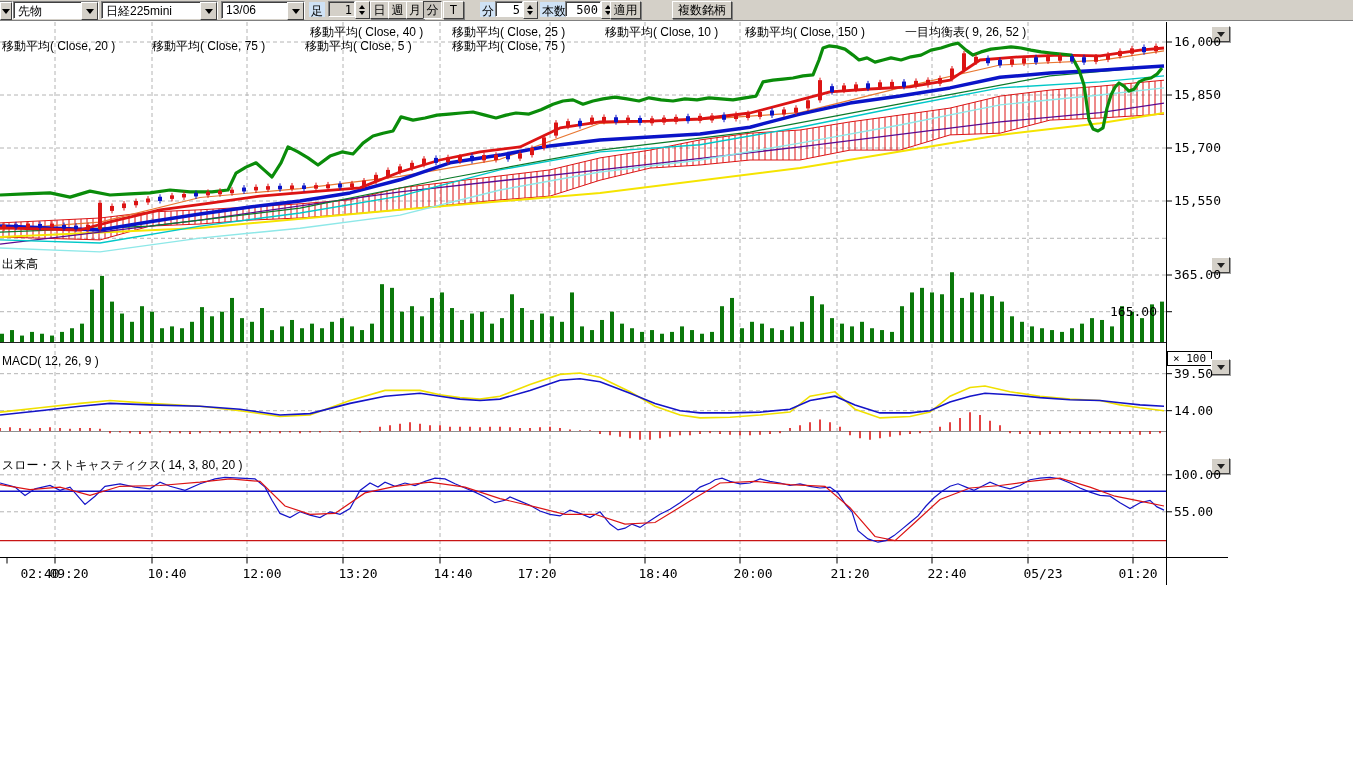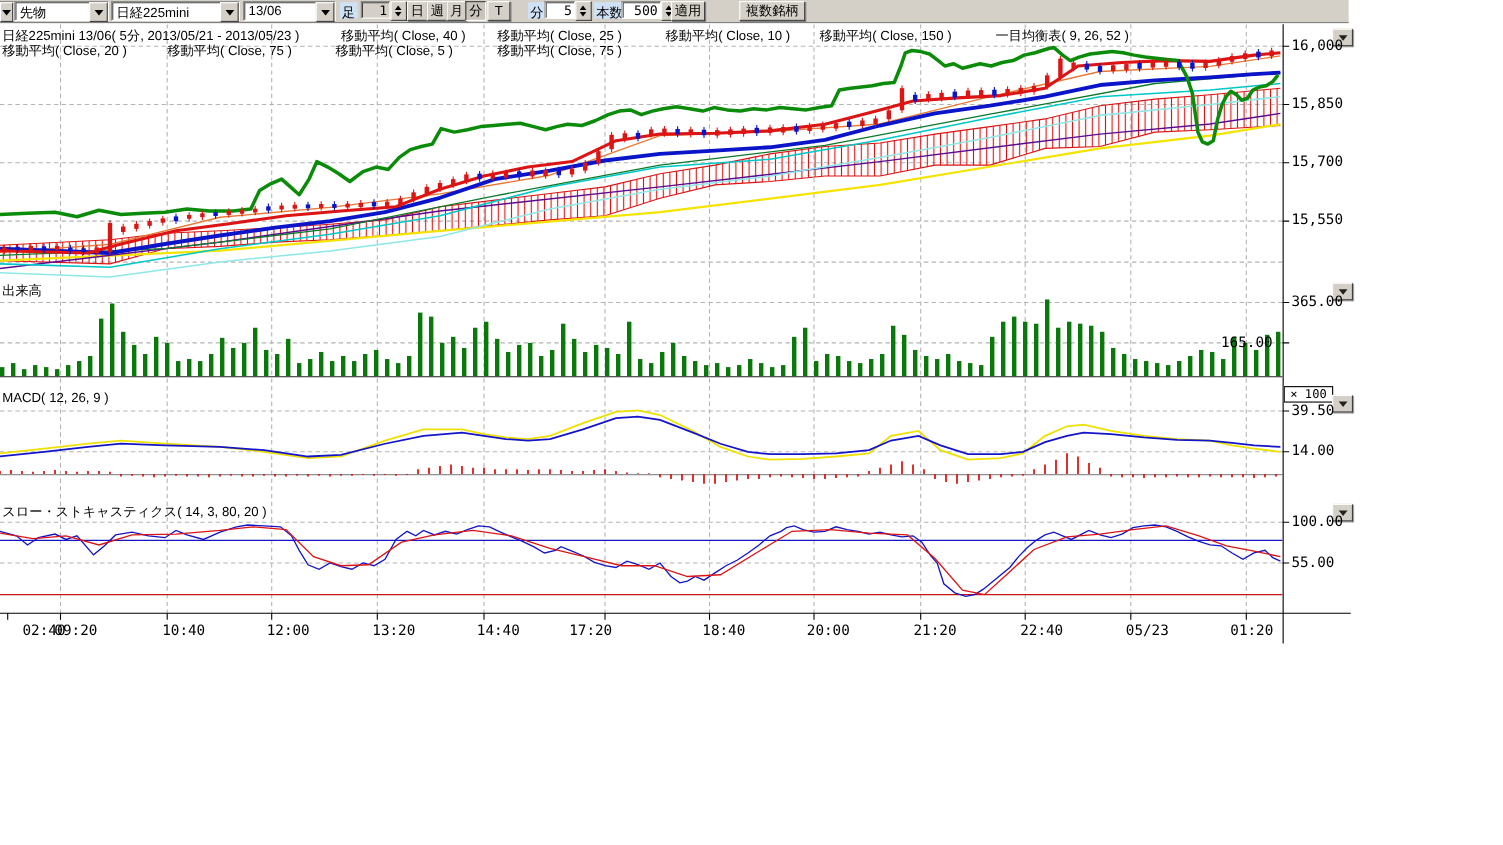--- a/index.html
+++ b/index.html
@@ -1,19 +1,19 @@
 <!DOCTYPE html>
 <html><head>
 <meta charset="utf-8">
 <style>
   html,body{margin:0;padding:0;background:#fff;}
   .screen{position:relative;width:1366px;height:768px;background:#ffffff;overflow:hidden;
           font-family:"Liberation Sans",sans-serif;}
   
-  .toolbar{position:absolute;left:0;top:0;width:1226px;height:20px;background:#d4d0c8;
+  .toolbar{position:absolute;left:0;top:0;width:1353px;height:20px;background:#d4d0c8;
            border-bottom:1px solid #808080;}
   .combo{position:absolute;top:1px;height:16px;background:#fff;
          border:1px solid;border-color:#808080 #ffffff #ffffff #808080;box-shadow:inset 1px 1px 0 #404040;}
   .combo .cval{position:absolute;left:4px;top:1px;font:12px "Liberation Sans",sans-serif;color:#000;white-space:nowrap;}
   .combo .cbtn{position:absolute;right:0;top:0;width:15px;height:100%;background:#d4d0c8;
          border:1px solid;border-color:#ffffff #404040 #404040 #ffffff;}
   .tri-dn{position:absolute;left:50%;top:50%;margin:-2px 0 0 -4px;width:0;height:0;
           border-left:4px solid transparent;border-right:4px solid transparent;border-top:5px solid #000;}
   .tlabel{position:absolute;top:2px;height:14px;font:12px "Liberation Sans",sans-serif;color:#000;
           background:#cfe2f5;padding:1px 2px 0 2px;}
@@ -653,21 +653,20 @@
       </div>
     <div class="axis-drop" style="top:257px;">
         <i class="tri-dn"></i>
       </div>
     <div class="axis-drop" style="top:359px;">
         <i class="tri-dn"></i>
       </div>
     <div class="axis-drop" style="top:458px;">
         <i class="tri-dn"></i>
       </div>
-  <div class="lbl legend" style="left: 2px; top: 24px;">日経225mini 13/06( 5分, 2013/05/21 - 2013/05/23 )</div>
       <div class="lbl legend" style="left: 310px; top: 24px;">移動平均( Close, 40 )</div>
       <div class="lbl legend" style="left: 452px; top: 24px;">移動平均( Close, 25 )</div>
       <div class="lbl legend" style="left: 605px; top: 24px;">移動平均( Close, 10 )</div>
       <div class="lbl legend" style="left: 745px; top: 24px;">移動平均( Close, 150 )</div>
       <div class="lbl legend" style="left: 905px; top: 24px;">一目均衡表( 9, 26, 52 )</div>
       <div class="lbl legend" style="left: 2px; top: 38px;">移動平均( Close, 20 )</div>
       <div class="lbl legend" style="left: 152px; top: 38px;">移動平均( Close, 75 )</div>
       <div class="lbl legend" style="left: 305px; top: 38px;">移動平均( Close, 5 )</div>
       <div class="lbl legend" style="left: 452px; top: 38px;">移動平均( Close, 75 )</div>
       <div class="lbl legend" style="left: 2px; top: 256px;">出来高</div>

